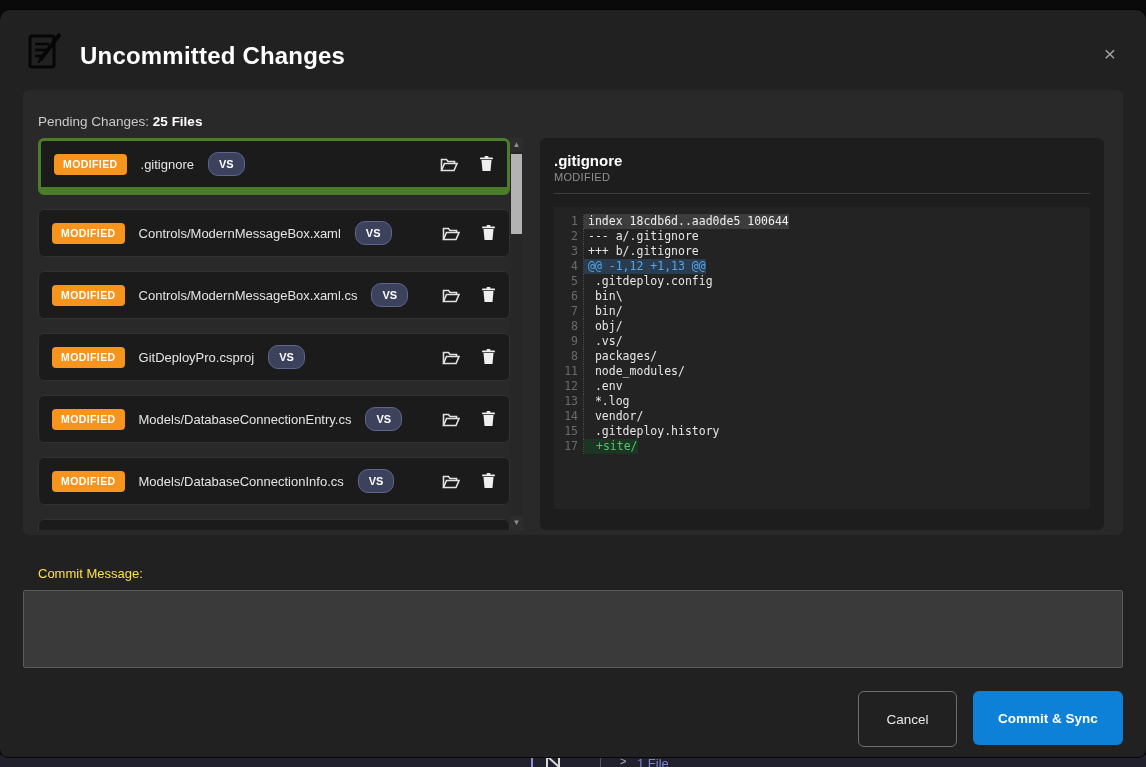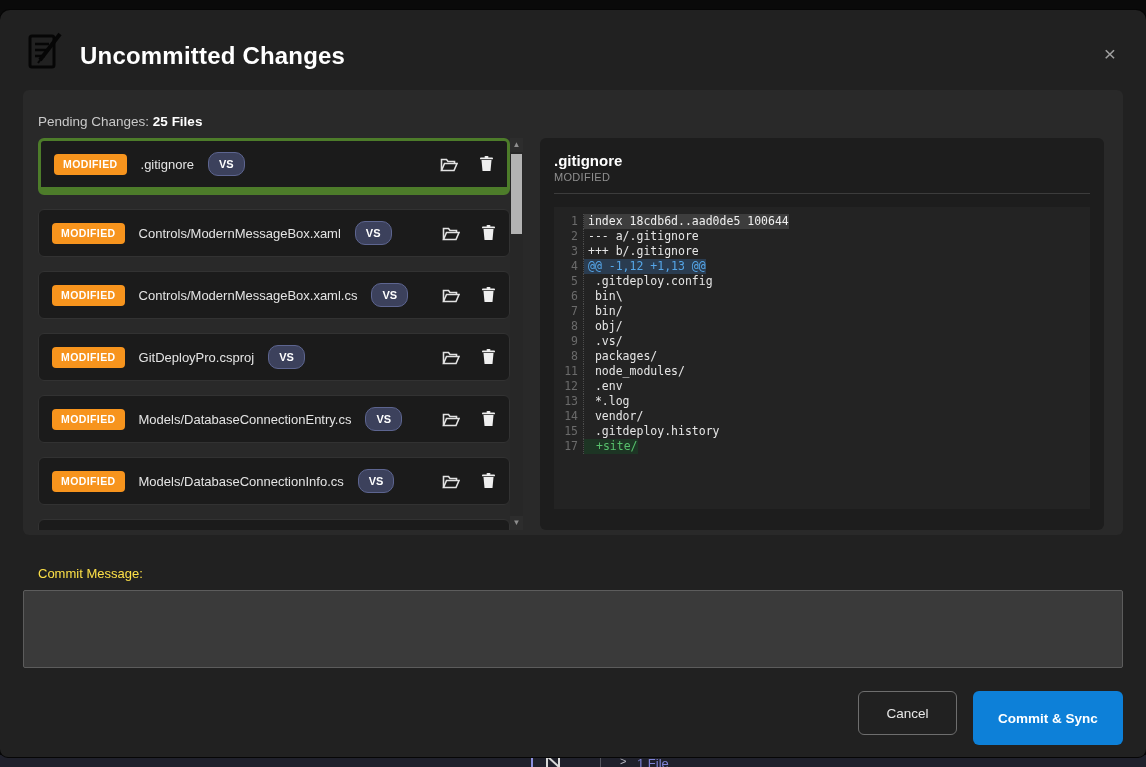--- a/index.html
+++ b/index.html
@@ -69,21 +69,21 @@
   .lt.hunk { background:#2a3c50; color:#55a6e8; }
   .lt.add  { background:#1d3524; color:#57c06c;padding-left:12px; }
 
   
   .commit-label { position:absolute; left:38px; top:556px; color:#fde047; font-size:13px; }
   .commit-box { position:absolute; left:23px; top:580px; width:1100px; height:78px;
     background:#3a3a3a; border:1px solid #5c5c5c; border-radius:2px; resize:none;
     color:#e8e8e8; font-size:13px; padding:8px 10px; font-family:"Liberation Sans",sans-serif; outline:none; }
 
   
-  .btn-cancel { position:absolute; left:858px; top:681px; width:99px; height:44px;
+  .btn-cancel { position:absolute; left:858px; top:681px; width:99px; height:56px;
     background:transparent; border:1px solid #6e6e6e; border-radius:6px; color:#e8e8e8;
     font-size:13.5px; cursor:pointer; font-family:"Liberation Sans",sans-serif; }
   .btn-commit { position:absolute; left:973px; top:681px; width:150px; height:54px;
     background:#0d80d8; border:none; border-radius:6px; color:#ffffff; font-size:13.5px;
     font-weight:bold; cursor:pointer; font-family:"Liberation Sans",sans-serif; }
 </style>
 </head>
 <body>
 
 <div class="stage">

